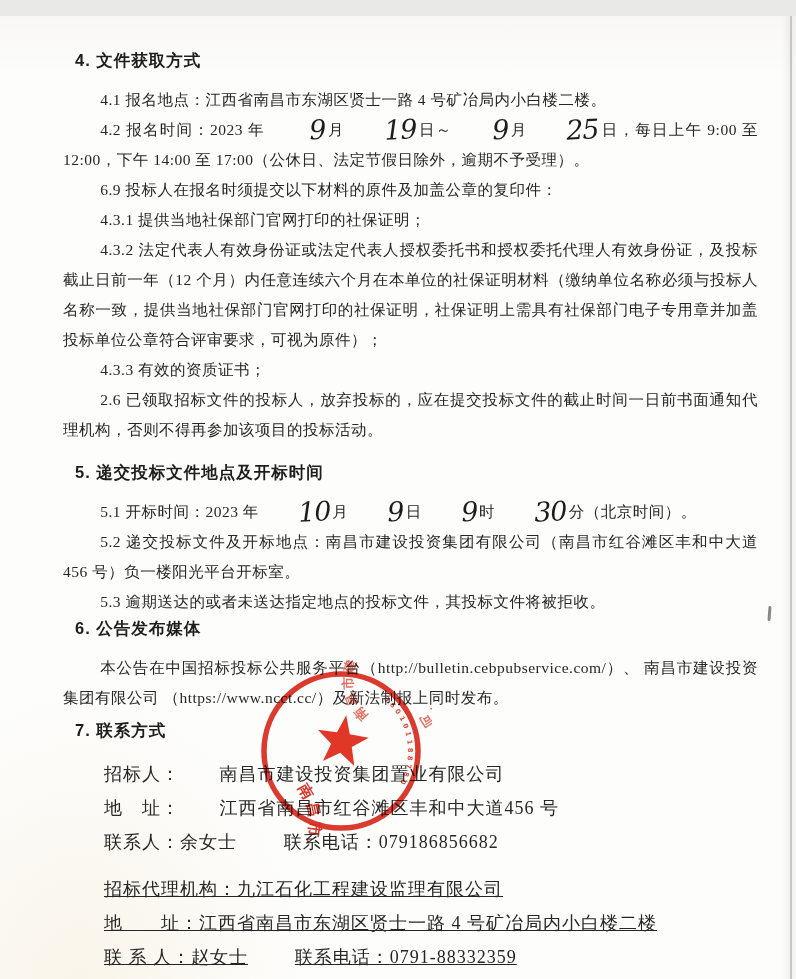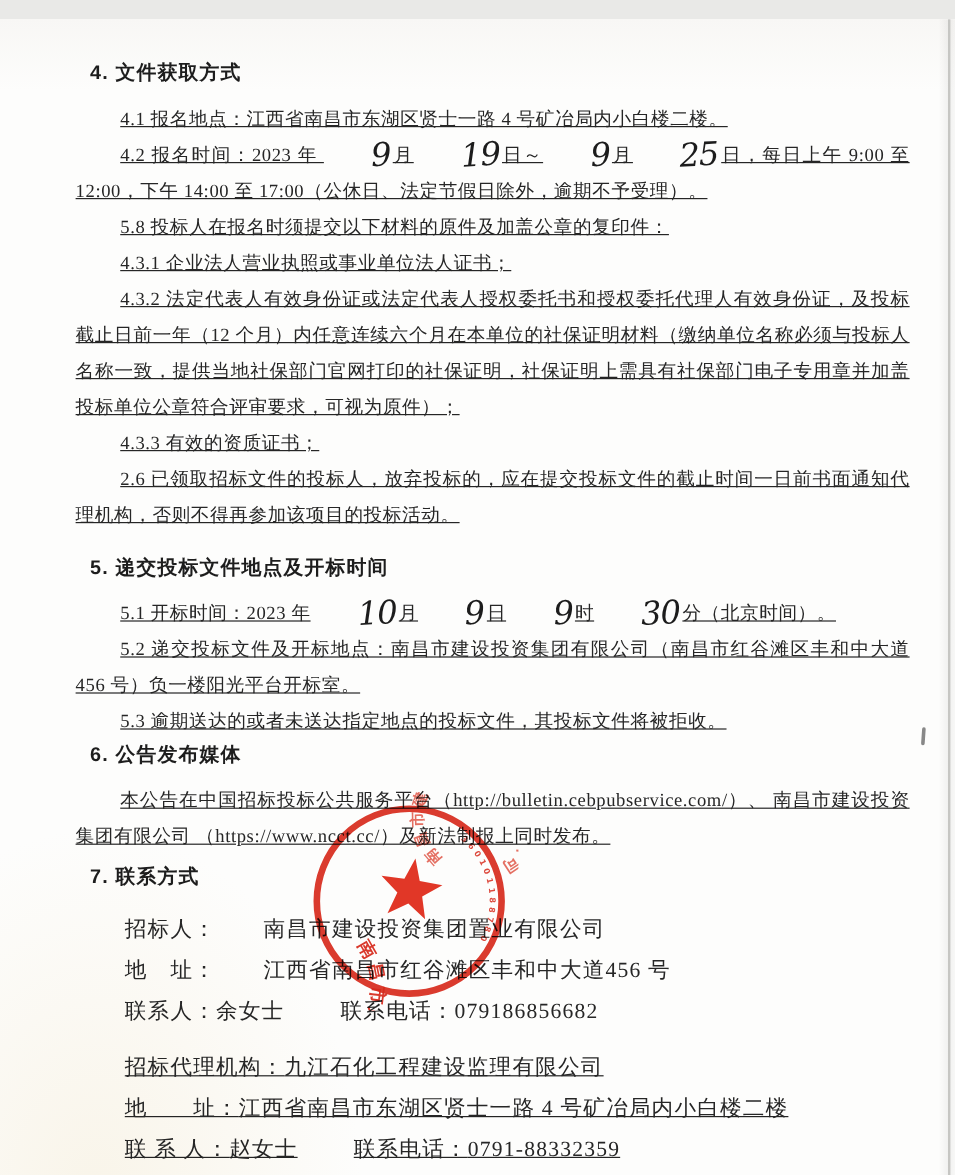--- a/index.html
+++ b/index.html
@@ -26,21 +26,21 @@
   h2.sec{
     font-family:"Liberation Sans","DejaVu Sans",sans-serif;
     font-size:16.5px;font-weight:bold;color:#1d1d1d;
     margin:8px 0 13px 12px;letter-spacing:1px;
   }
   h2.s5m{margin-top:17px;}
   h2.s6m{margin-top:1px;}
   h2.s7m{margin-top:7px;margin-bottom:15px;}
   p.b{
     margin:0;font-size:15.5px;line-height:30px;letter-spacing:.5px;
-    text-align:justify;color:#262626;text-decoration:underline;
+    text-align:justify;color:#262626;
   }
   p.ind{text-indent:2.4em;}
   .hand{
     font-family:"DejaVu Serif",serif;font-style:italic;
     font-size:27px;line-height:0;display:inline-block;
     transform:rotate(-3deg);vertical-align:-5px;letter-spacing:-1px;
     padding:0 2px;color:#1c1c1c;font-weight:500;
   }
   p.contact{margin:0;font-size:18px;line-height:34px;letter-spacing:1px;
     padding-left:41px;color:#262626;}
@@ -62,22 +62,22 @@
 <body>
 
 <div class="page">
 
   <h2 class="sec">4. 文件获取方式</h2>
 
   <p class="b ind">4.1 报名地点：江西省南昌市东湖区贤士一路 4 号矿冶局内小白楼二楼。</p>
 
   <p class="b ind"><span>4.2 报名时间：2023 年 </span><span class="hand">9</span><span>月</span><span class="hand">19</span><span>日～</span><span class="hand">9</span><span>月</span><span class="hand">25</span><span>日，每日上午 9:00 至 12:00，下午 14:00 至 17:00（公休日、法定节假日除外，逾期不予受理）。</span></p>
 
-  <p class="b ind">5.8 投标人在报名时须提交以下材料的原件及加盖公章的复印件：</p>
-  <p class="b ind">4.3.1 企业法人营业执照或事业单位法人证书；</p>
+  <p class="b ind">6.9 投标人在报名时须提交以下材料的原件及加盖公章的复印件：</p>
+  <p class="b ind">4.3.1 提供当地社保部门官网打印的社保证明；</p>
   <p class="b ind">4.3.2 法定代表人有效身份证或法定代表人授权委托书和授权委托代理人有效身份证，及投标截止日前一年（12 个月）内任意连续六个月在本单位的社保证明材料（缴纳单位名称必须与投标人名称一致，提供当地社保部门官网打印的社保证明，社保证明上需具有社保部门电子专用章并加盖投标单位公章符合评审要求，可视为原件）；</p>
   <p class="b ind">4.3.3 有效的资质证书；</p>
   <p class="b ind">2.6 已领取招标文件的投标人，放弃投标的，应在提交投标文件的截止时间一日前书面通知代理机构，否则不得再参加该项目的投标活动。</p>
 
   <h2 class="sec s5m">5. 递交投标文件地点及开标时间</h2>
 
   <p class="b ind"><span>5.1 开标时间：2023 年</span><span class="hand">10</span><span>月</span><span class="hand">9</span><span>日</span><span class="hand">9</span><span>时</span><span class="hand">30</span><span>分（北京时间）。</span></p>
 
   <p class="b ind">5.2 递交投标文件及开标地点：南昌市建设投资集团有限公司（南昌市红谷滩区丰和中大道 456 号）负一楼阳光平台开标室。</p>
   <p class="b ind">5.3 逾期送达的或者未送达指定地点的投标文件，其投标文件将被拒收。</p>

